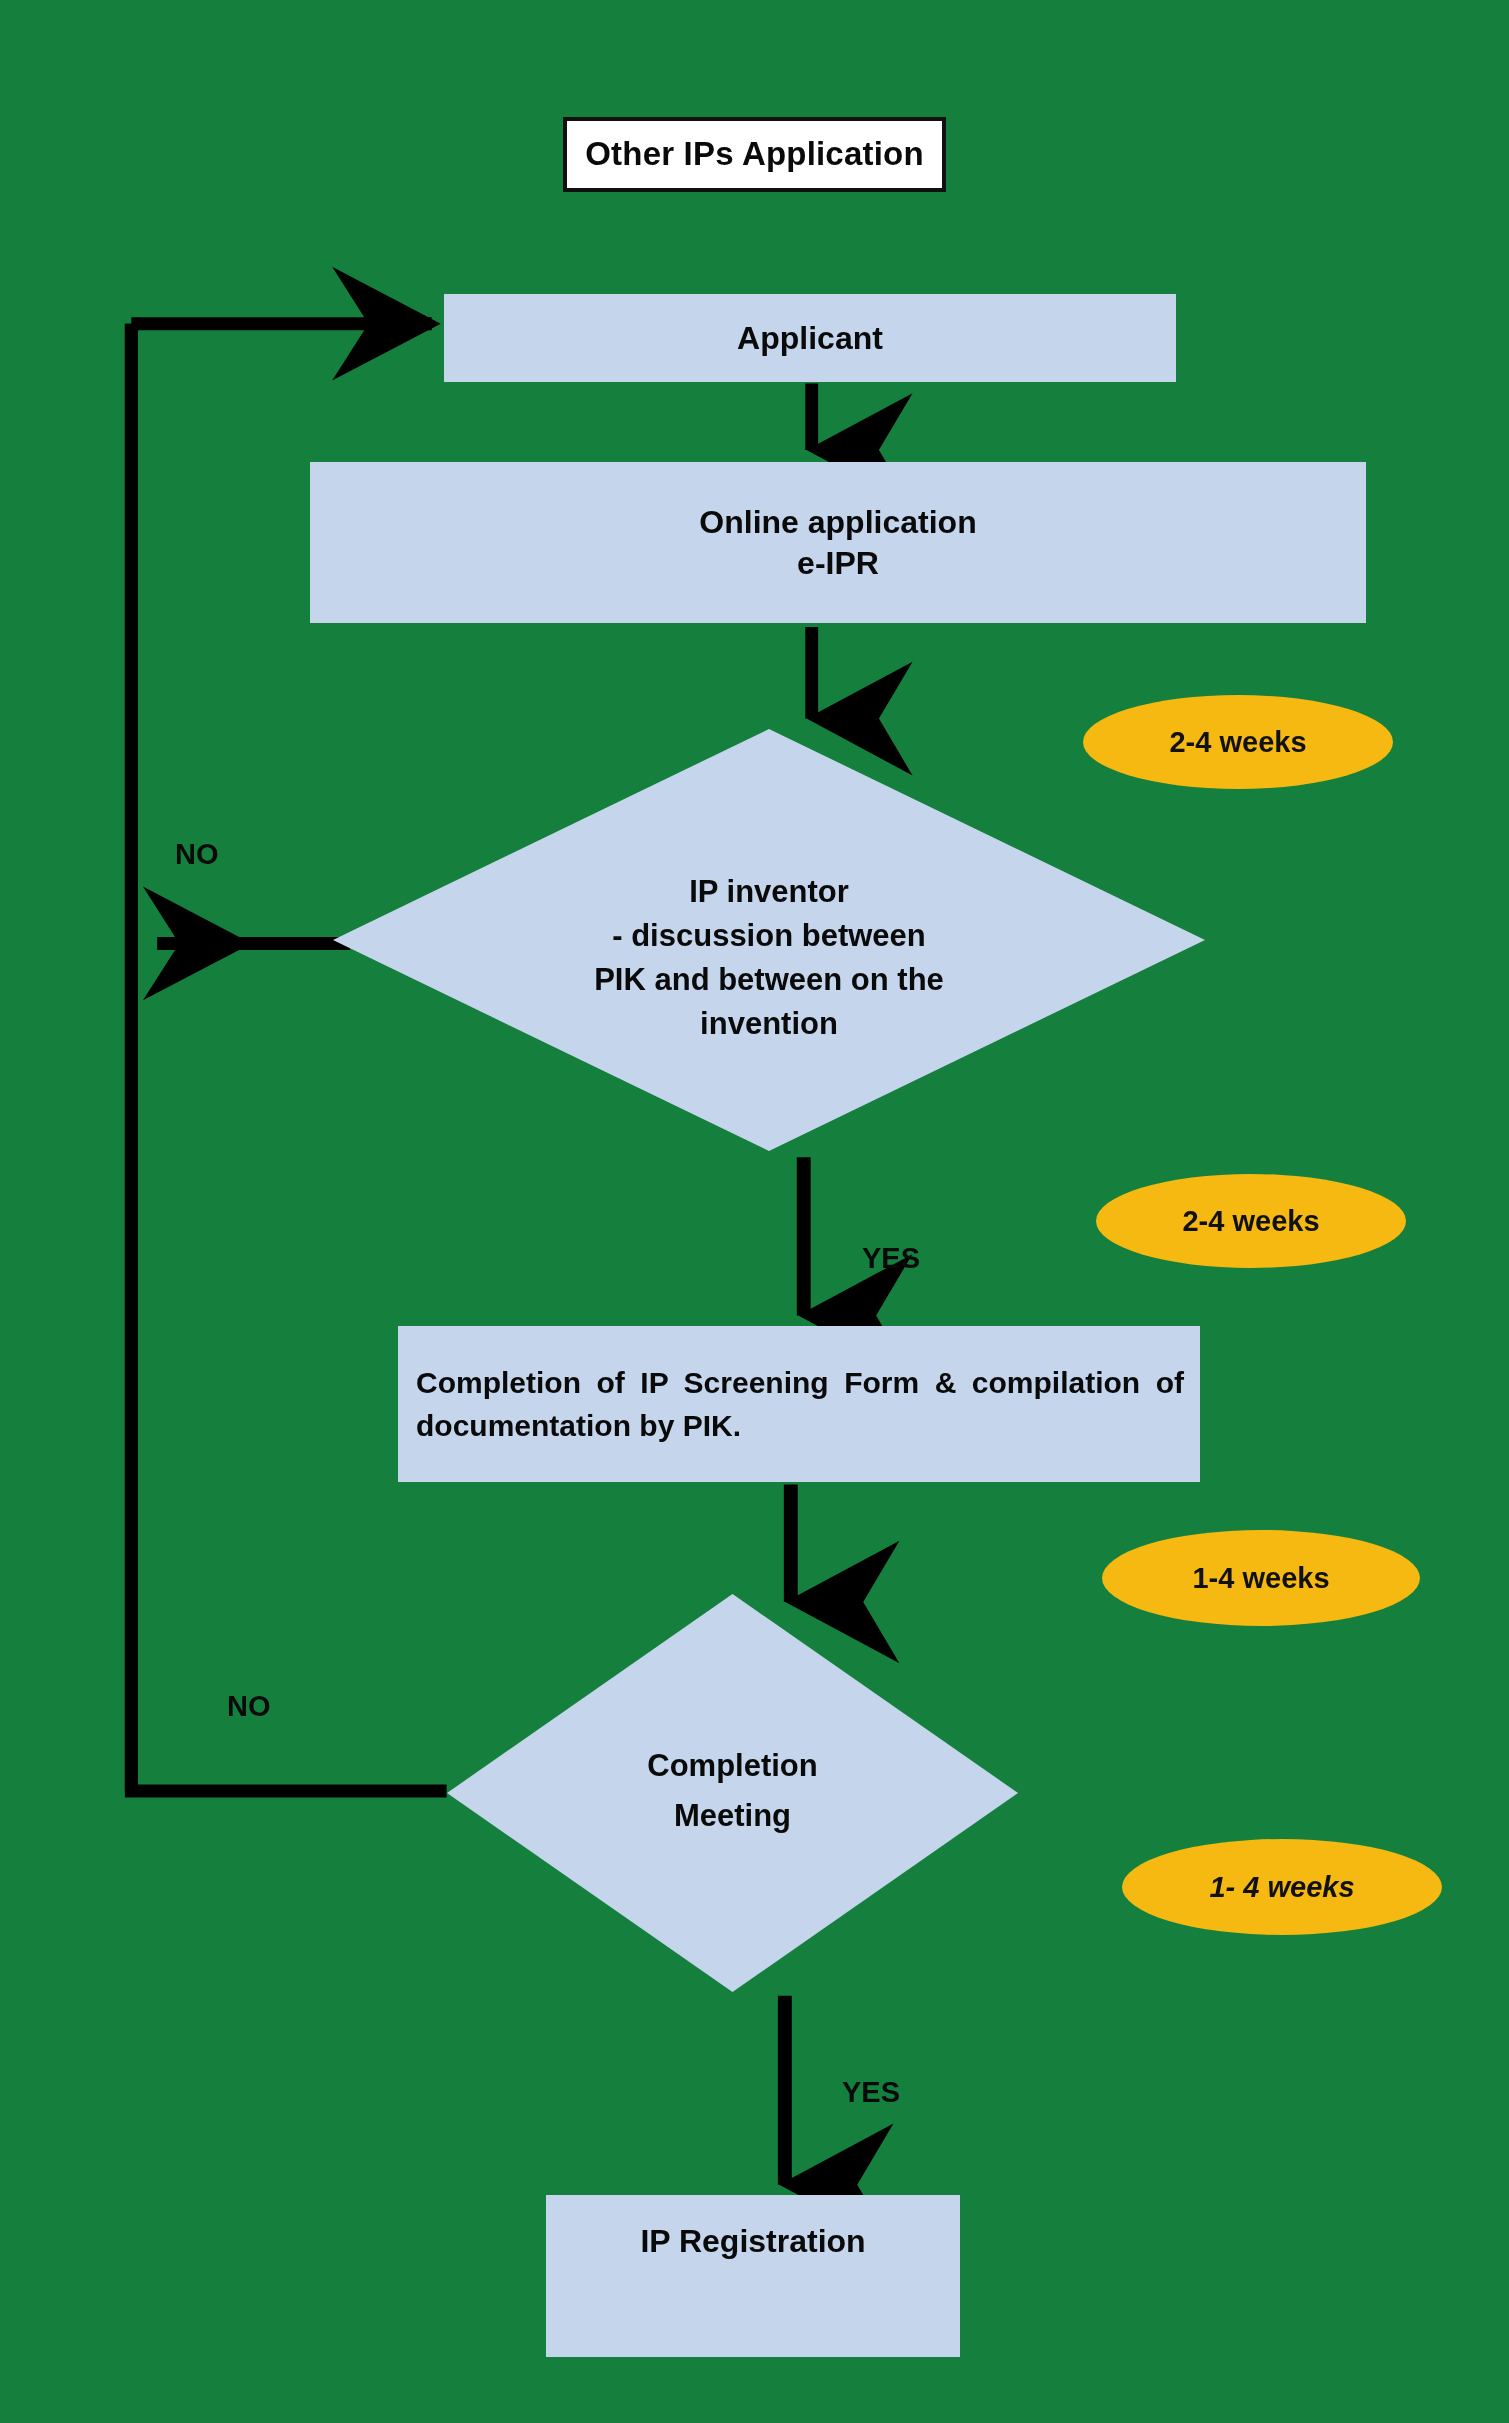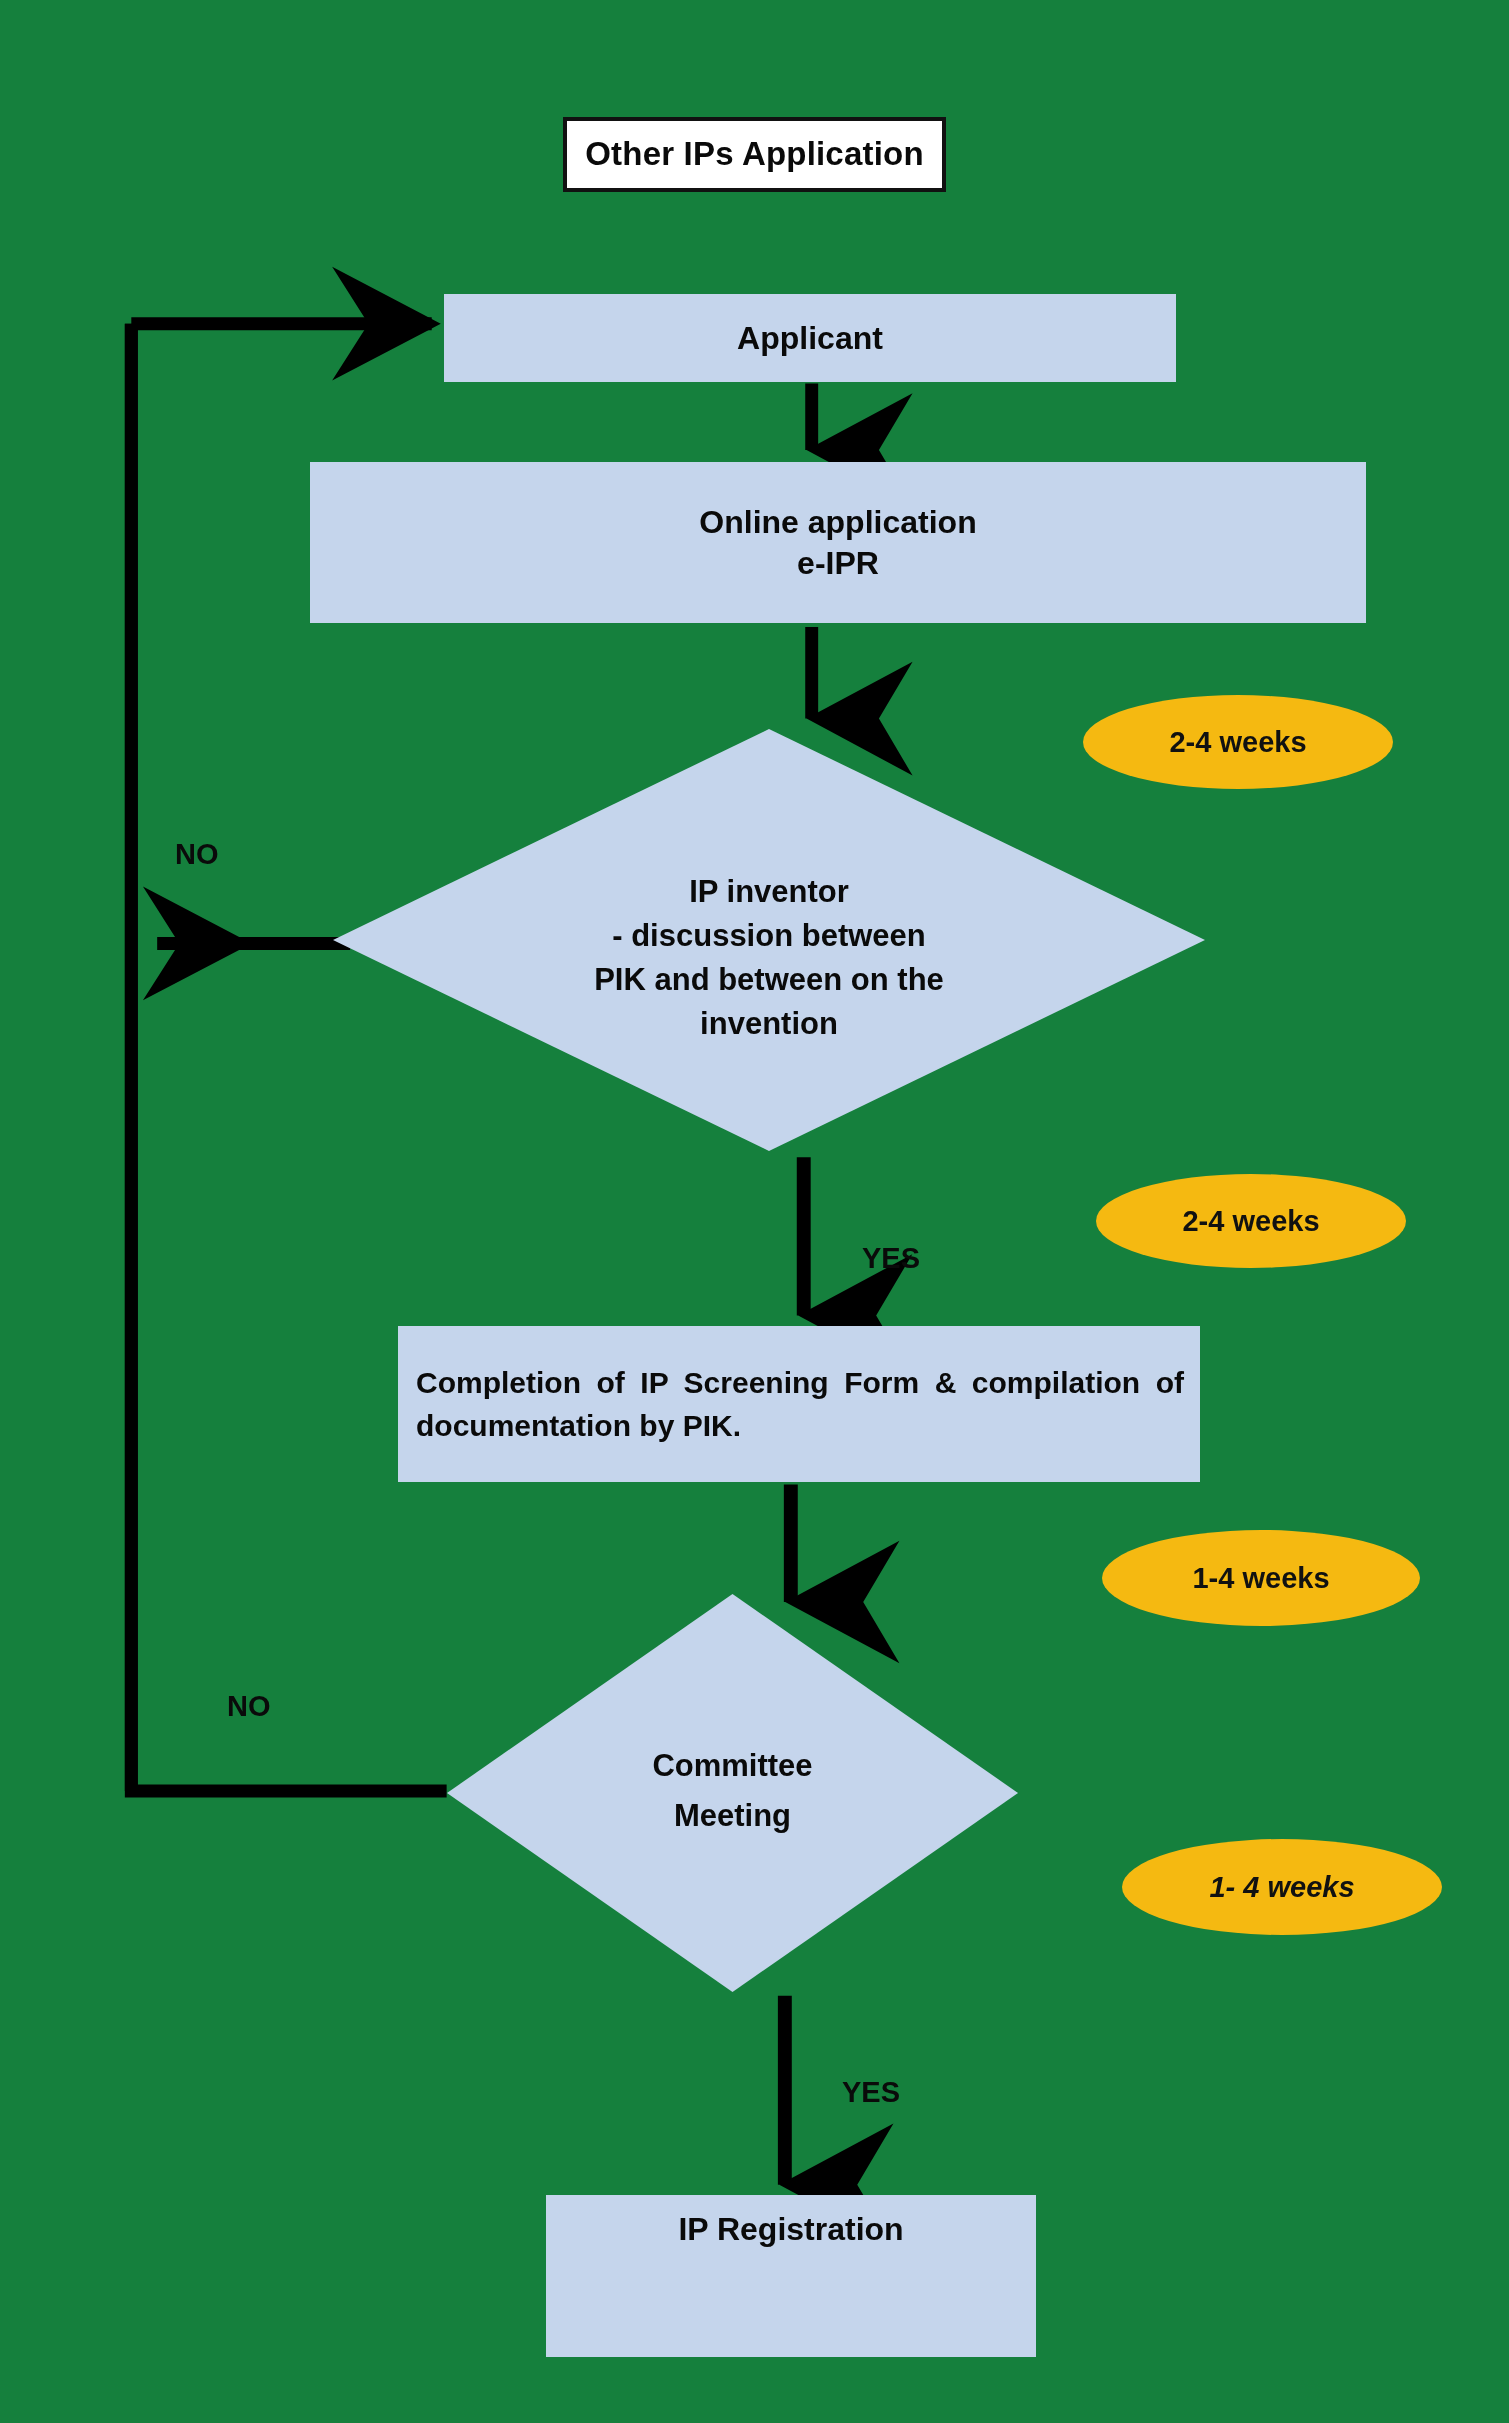--- a/index.html
+++ b/index.html
@@ -77,24 +77,24 @@
   }
   #box-form .justified {
     width: 100%;
     text-align: justify;
     text-align-last: left;
     line-height: 1.45;
   }
   #box-registration {
     left: 546px;
     top: 2195px;
-    width: 490px;
+    width: 414px;
     height: 162px;
     align-items: flex-start;
-    padding-top: 14px;
+    padding-top: 26px;
     font-size: 32px;
   }
 
   
   .diamond-wrap {
     position: absolute;
   }
   .diamond-shape {
     position: absolute;
     left: 0;
@@ -238,21 +238,21 @@
       <div>IP inventor</div>
       <div>- discussion between</div>
       <div>PIK and between on the</div>
       <div>invention</div>
     </div>
   </div>
 
   <div class="diamond-wrap" id="diamond-committee">
     <div class="diamond-shape"></div>
     <div class="diamond-label">
-      <div>Committee</div>
+      <div>Completion</div>
       <div>Meeting</div>
     </div>
   </div>
 
   <div class="ellipse" id="ellipse-1">
     <span>2-4 weeks</span>
   </div>
   <div class="ellipse" id="ellipse-2">
     <span>2-4 weeks</span>
   </div>

